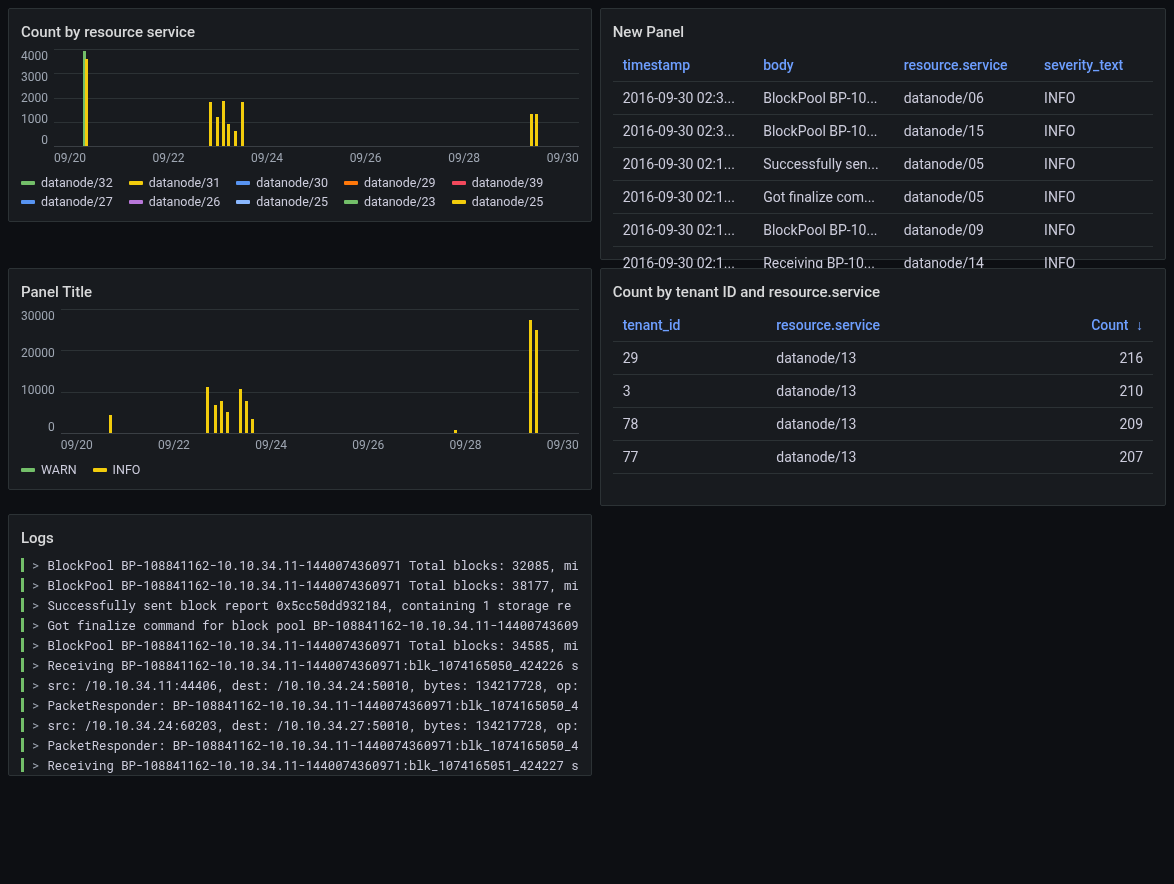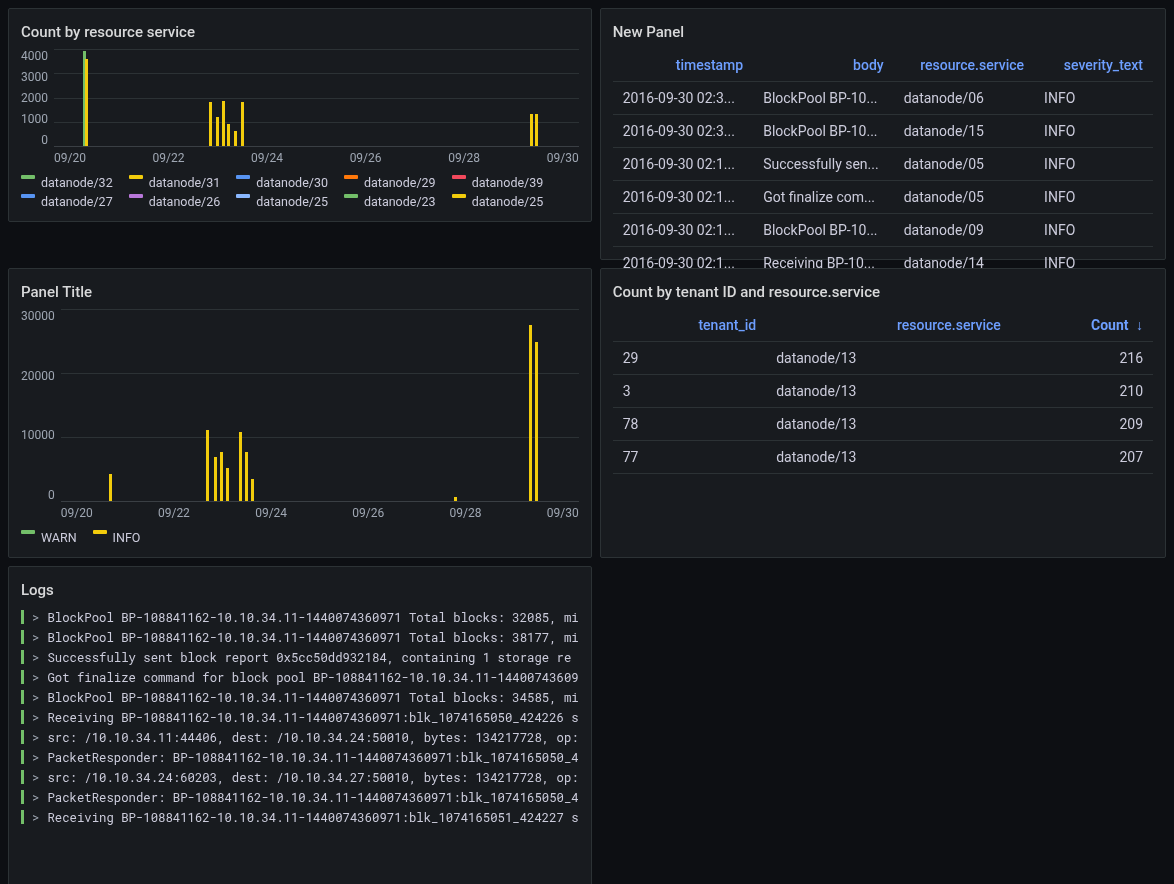--- a/index.html
+++ b/index.html
@@ -69,32 +69,32 @@
   width: 3px;
 }
 .legend {
   display: flex;
   flex-wrap: wrap;
   gap: 4px 16px;
   font-size: 12.5px;
   color: #ccccdc;
   padding-top: 10px;
 }
-.legend-item { display: flex; gap: 6px; white-space: nowrap; }
+.legend-item { display: flex; align-items: center; gap: 6px; white-space: nowrap; }
 .legend-swatch { width: 14px; height: 4px; border-radius: 1px; }
 
 .tbl { width: 100%; border-collapse: collapse; font-size: 14px; }
 .tbl th {
-  text-align: right;
+  text-align: left;
   color: #6e9fff;
   font-weight: 500;
   padding: 8px 10px;
   border-bottom: 1px solid #2c3235;
 }
-.tbl th.num { text-align: right; font-weight: bold; }
+.tbl th.num { text-align: right; }
 .tbl td {
   padding: 8px 10px;
   border-bottom: 1px solid #2c3235;
   color: #ccccdc;
   white-space: nowrap;
   overflow: hidden;
   text-overflow: ellipsis;
   max-width: 0;
 }
 .tbl td.num { text-align: right; }
@@ -247,21 +247,21 @@
           <tr>
             <td>2016-09-30 02:1...</td>
             <td>Receiving BP-10...</td>
             <td>datanode/14</td>
             <td>INFO</td>
           </tr>
         </tbody>
     </table>
   </div>
 
-  <div class="panel" style="height:290px">
+  <div class="panel" style="height:222px">
     <div class="panel-title">Panel Title</div>
     <div class="chart-area">
       <div class="y-axis" id="yaxis-1">
           <span>30000</span>
           <span>20000</span>
           <span>10000</span>
           <span>0</span>
         </div>
       <div class="plot-wrap">
         <div class="plot" id="plot-1">
@@ -295,21 +295,21 @@
           <div class="legend-swatch" style="background: rgb(115, 191, 105);"></div>
           <span>WARN</span>
         </div>
         <div class="legend-item">
           <div class="legend-swatch" style="background: rgb(242, 204, 12);"></div>
           <span>INFO</span>
         </div>
       </div>
   </div>
 
-  <div class="panel" style="height:290px">
+  <div class="panel" style="height:238px">
     <div class="panel-title">Count by tenant ID and resource.service</div>
     <table class="tbl">
       <thead>
           <tr>
         <th>tenant_id</th>
         <th>resource.service</th>
         <th class="num">
           <span>Count</span>
           <span class="sort-arrow">↓</span>
         </th>
@@ -333,21 +333,21 @@
           </tr>
           <tr>
             <td>77</td>
             <td>datanode/13</td>
             <td class="num">207</td>
           </tr>
         </tbody>
     </table>
   </div>
 
-  <div class="panel" style="height:331px">
+  <div class="panel" style="height:262px">
     <div class="panel-title">Logs</div>
     <div class="logs-body" id="logs-body">
         <div class="log-row">
           <div class="log-bar" style="background: rgb(115, 191, 105);"></div>
           <span class="log-caret">&gt;</span>
           <span>BlockPool BP-108841162-10.10.34.11-1440074360971 Total blocks: 32085, mi</span>
         </div>
         <div class="log-row">
           <div class="log-bar" style="background: rgb(115, 191, 105);"></div>
           <span class="log-caret">&gt;</span>

